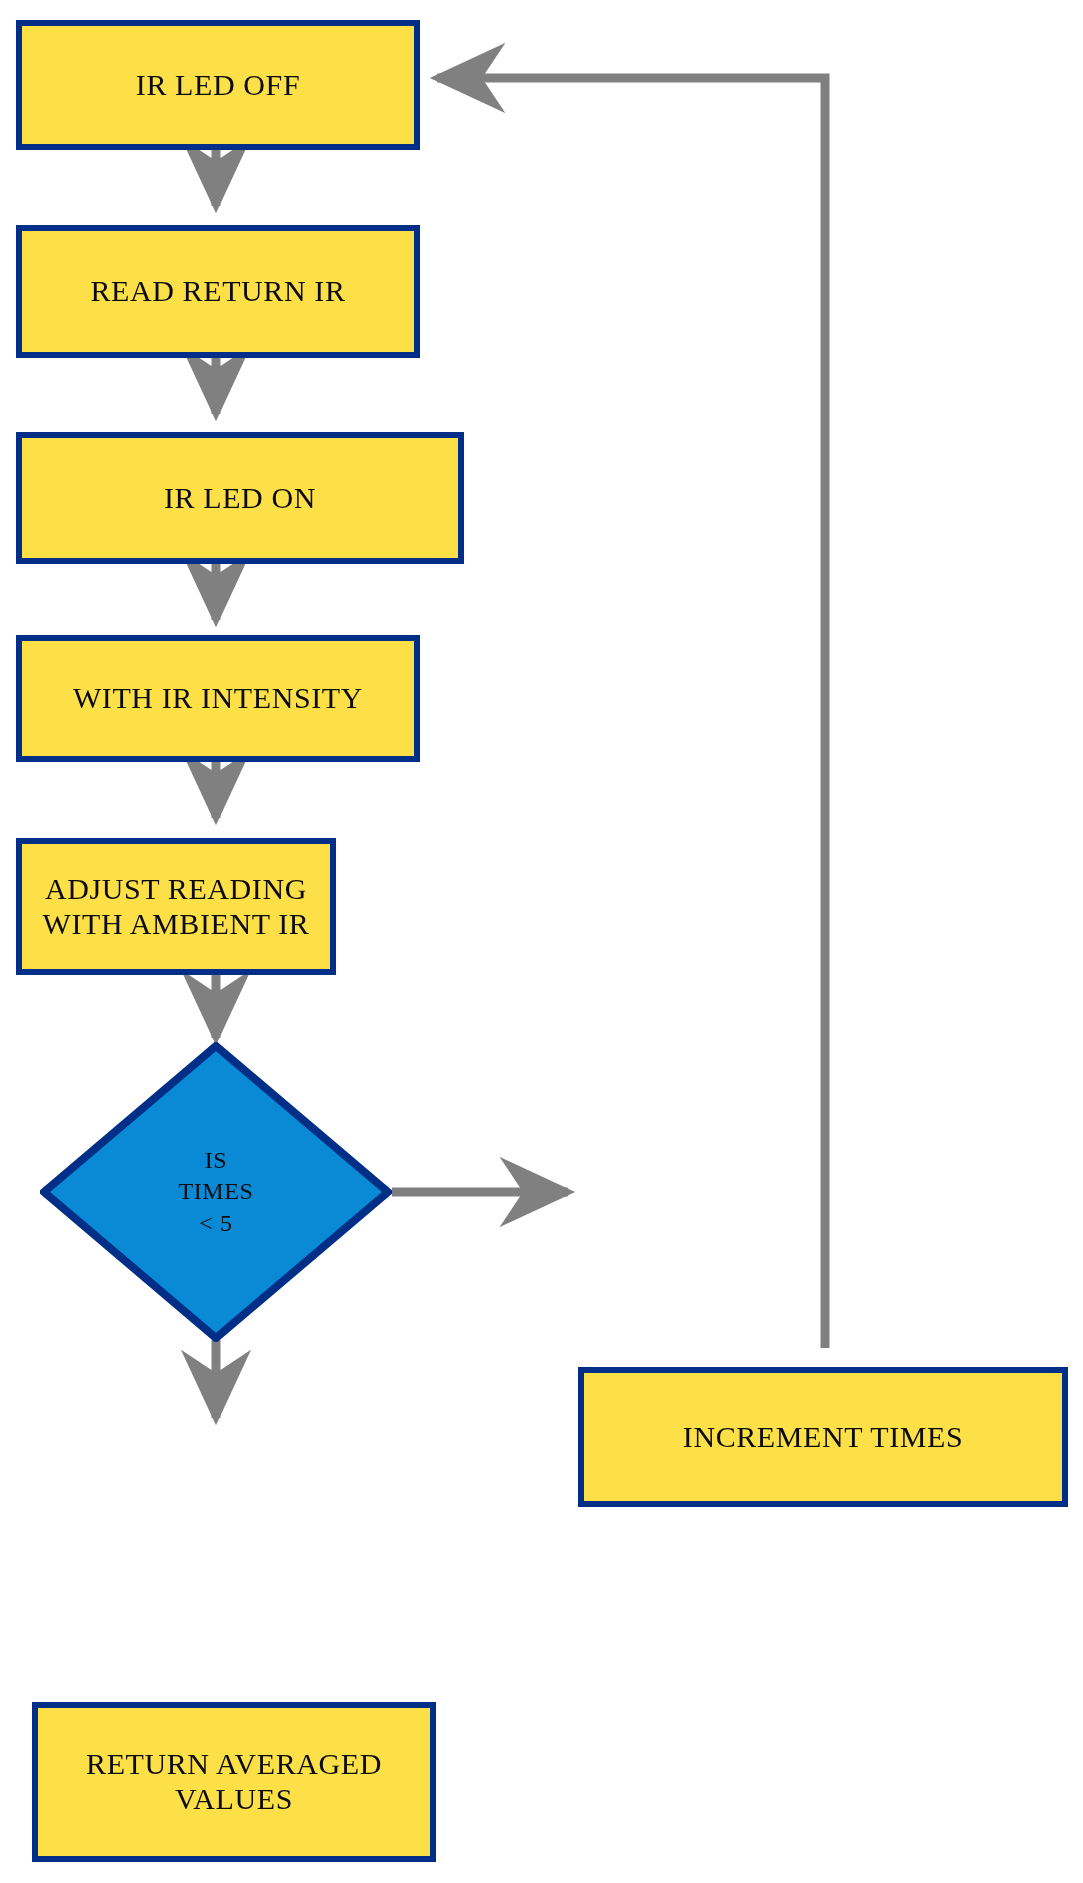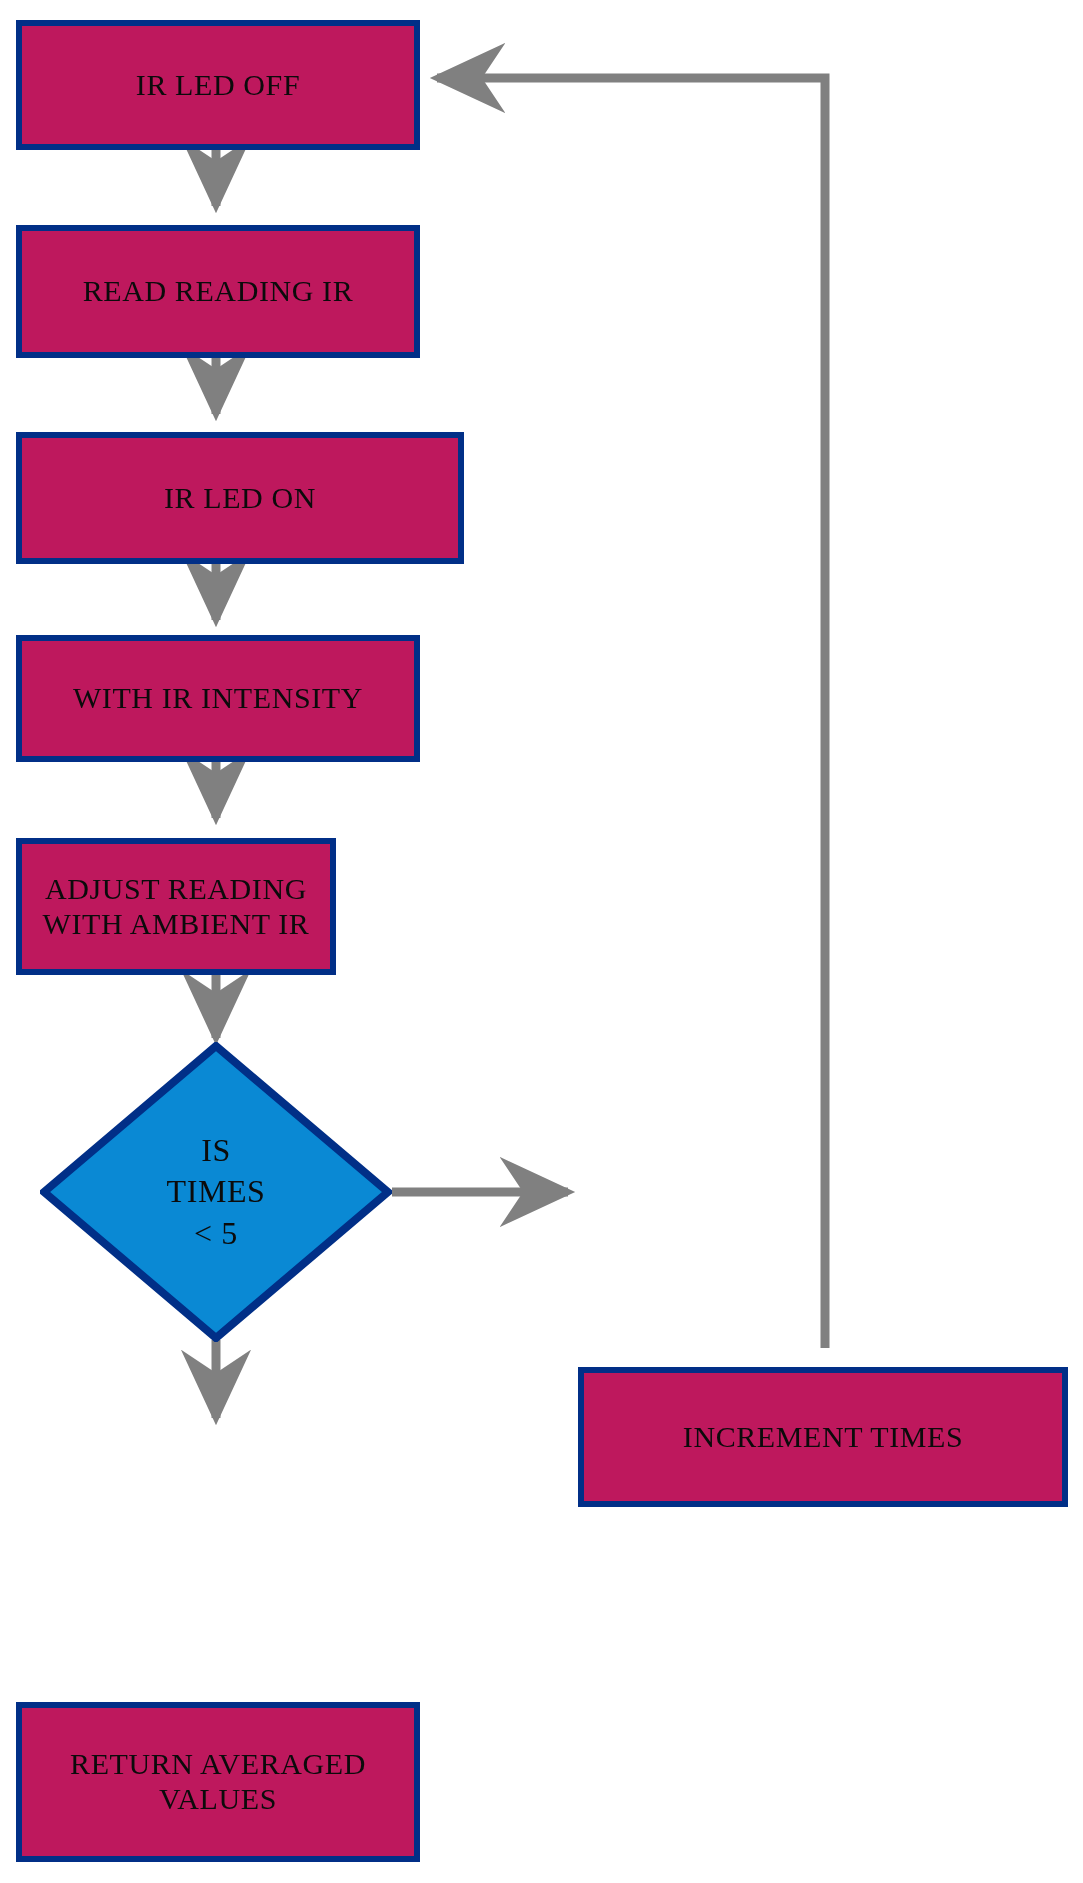--- a/index.html
+++ b/index.html
@@ -2,26 +2,26 @@
 <html><head>
 <meta charset="utf-8">
 <style>
   html,body{margin:0;padding:0;background:#ffffff;}
   body{width:1083px;height:1883px;position:relative;overflow:hidden;
        font-family:"Liberation Serif", serif;}
   #stage{position:absolute;left:0;top:0;width:1083px;height:1883px;}
   .node{position:absolute;box-sizing:border-box;display:flex;align-items:center;
         justify-content:center;text-align:center;color:#0b0b0b;
         font-family:"Liberation Serif", serif;}
-  .proc{background:#be185d;border:6px solid #012f87;}
+  .proc{background:#fde047;border:6px solid #012f87;}
   .proc .lbl{font-size:30px;line-height:1.16;letter-spacing:.6px;
              padding:0 8px;white-space:pre-line;}
   .dia{background:transparent;border:none;}
   .dia .diamond-shape{position:absolute;left:0;top:0;width:100%;height:100%;}
-  .dia .lbl{position:relative;z-index:2;font-size:32px;line-height:1.30;
+  .dia .lbl{position:relative;z-index:2;font-size:24px;line-height:1.30;
             letter-spacing:.6px;white-space:pre-line;}
   svg.edges{position:absolute;left:0;top:0;width:1083px;height:1883px;
             pointer-events:none;}
 </style>
 </head>
 <body>
 
 <div id="stage">
 
   <svg class="edges" viewBox="0 0 1083 1883" xmlns="http://www.w3.org/2000/svg">
@@ -40,21 +40,21 @@
       <path d="M392,1192 L568,1192"></path>
       <path d="M825,1348 L825,78 L437,78"></path>
     </g>
   </svg>
 
   <div class="node proc" style="left:16px;top:20px;width:404px;height:130px;">
     <span class="lbl">IR LED OFF</span>
   </div>
 
   <div class="node proc" style="left:16px;top:225px;width:404px;height:133px;">
-    <span class="lbl">READ READING IR</span>
+    <span class="lbl">READ RETURN IR</span>
   </div>
 
   <div class="node proc" style="left:16px;top:432px;width:448px;height:132px;">
     <span class="lbl">IR LED ON</span>
   </div>
 
   <div class="node proc" style="left:16px;top:635px;width:404px;height:127px;">
     <span class="lbl">WITH IR INTENSITY</span>
   </div>
 
@@ -69,18 +69,18 @@
     </svg>
     <span class="lbl">IS
 TIMES
 &lt; 5</span>
   </div>
 
   <div class="node proc" style="left:578px;top:1348px;width:490px;height:140px;margin-top:19px;">
     <span class="lbl">INCREMENT TIMES</span>
   </div>
 
-  <div class="node proc" style="left:16px;top:1702px;width:404px;height:160px;">
+  <div class="node proc" style="left:32px;top:1702px;width:404px;height:160px;">
     <span class="lbl">RETURN AVERAGED
 VALUES</span>
   </div>
 
 </div>
 
 </body></html>

